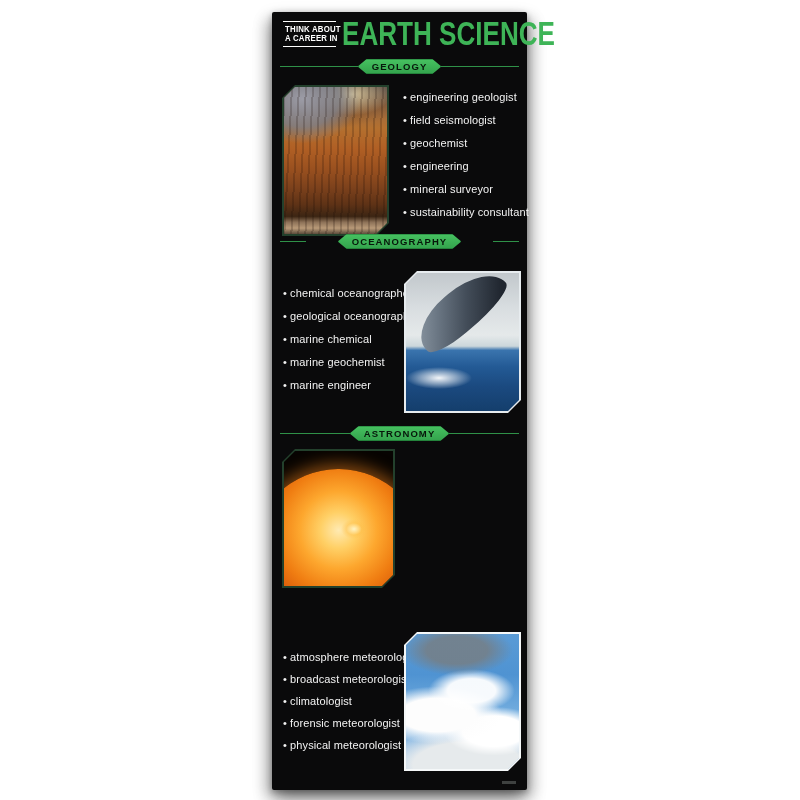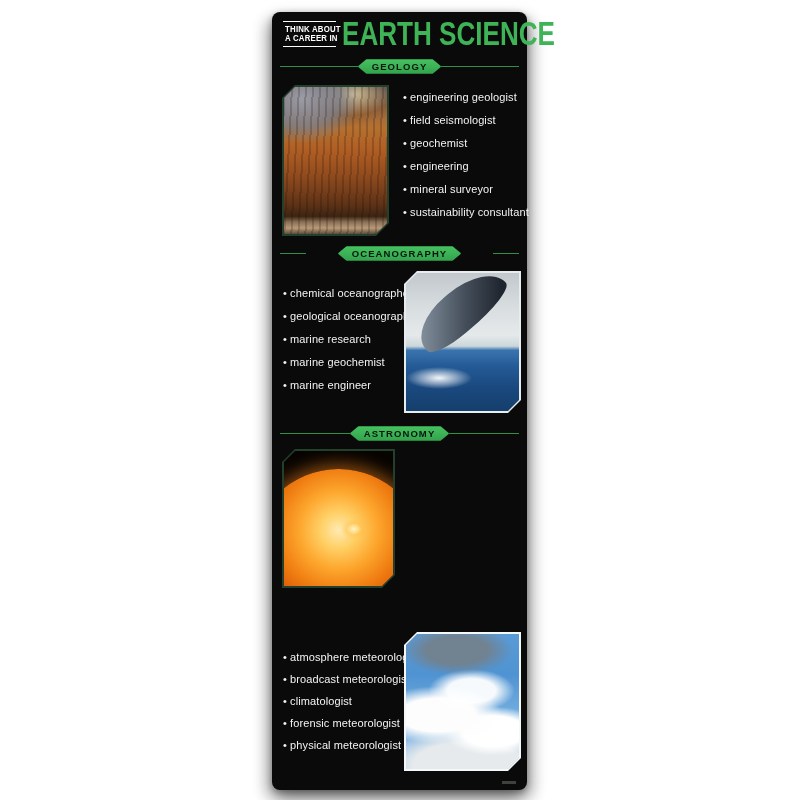--- a/index.html
+++ b/index.html
@@ -1,19 +1,19 @@
 <!DOCTYPE html>
 <html><head>
 <meta charset="utf-8">
 <style>
   html,body{margin:0;padding:0;}
   .page{position:relative;width:800px;height:800px;background:#ffffff;overflow:hidden;
         font-family:"Liberation Sans", sans-serif;}
   .poster{position:absolute;left:272px;top:12px;width:255px;height:778px;
-          background:#0a0a0b;border-radius:8px;
+          background:#0a0a0b;border-radius:2px;
           box-shadow:0 9px 18px rgba(0,0,0,.38), 0 2px 6px rgba(0,0,0,.28),
                      -7px 7px 14px rgba(0,0,0,.16), 7px 7px 14px rgba(0,0,0,.16);}
 
   
   .kicker{position:absolute;left:11px;top:9px;width:53px;
           border-top:1.5px solid #fff;border-bottom:1.5px solid #fff;
           padding:2.5px 0 2px;text-align:center;}
   .kicker span{display:block;color:#fff;font-weight:700;font-size:8.5px;line-height:9.5px;
                letter-spacing:.2px;transform:scaleX(.92);transform-origin:center;white-space:nowrap;}
   .title{position:absolute;left:70px;top:6px;margin:0;color:#3eb457;
@@ -21,21 +21,21 @@
          transform:scaleX(.79);transform-origin:left top;letter-spacing:0;}
 
   
   .banner-row{position:absolute;left:8px;right:8px;height:15px;display:flex;align-items:center;}
   .rule{flex:1;height:1px;background:#2f9148;}
   .banner{height:15px;line-height:16px;padding:0 14px;white-space:nowrap;
           background:linear-gradient(180deg,#47c261,#33a24c);
           clip-path:polygon(9px 0, calc(100% - 9px) 0, 100% 50%, calc(100% - 9px) 100%, 9px 100%, 0 50%);
           box-shadow:inset 0 0 0 1px rgba(0,60,20,.3);
           color:#07180b;font-weight:700;font-size:9.5px;letter-spacing:1.1px;text-align:right;}
-  .row-geology{top:47px;} .row-ocean{top:234px;gap:32px;} .row-astro{top:414px;} .row-meteo{top:597px;}
+  .row-geology{top:47px;} .row-ocean{top:222px;gap:32px;} .row-astro{top:414px;} .row-meteo{top:597px;}
 
   
   .photo-frame{position:absolute;padding:2px;box-sizing:border-box;
                clip-path:polygon(13px 0, 100% 0, 100% calc(100% - 13px), calc(100% - 13px) 100%, 0 100%, 0 13px);
                filter:drop-shadow(0 0 1.5px rgba(80,190,110,.45));}
   .photo{position:relative;width:100%;height:100%;overflow:hidden;
          clip-path:polygon(11px 0, 100% 0, 100% calc(100% - 11px), calc(100% - 11px) 100%, 0 100%, 0 11px);}
 
   .frame-canyon{left:10px;top:73px;width:107px;height:151px;background:#23402c;}
   .photo-canyon{background:
@@ -119,21 +119,21 @@
     </ul>
 
     <div class="banner-row row-ocean">
       <span class="rule"></span>
       <span class="banner">OCEANOGRAPHY</span>
       <span class="rule"></span>
     </div>
     <ul class="careers pitch23 list-ocean">
       <li>chemical oceanographer</li>
       <li>geological oceanographer</li>
-      <li>marine research</li>
+      <li>marine chemical</li>
       <li>marine geochemist</li>
       <li>marine engineer</li>
     </ul>
     <div class="photo-frame frame-whale">
       <div class="photo photo-whale"></div>
     </div>
 
     <div class="banner-row row-astro">
       <span class="rule"></span>
       <span class="banner">ASTRONOMY</span>

